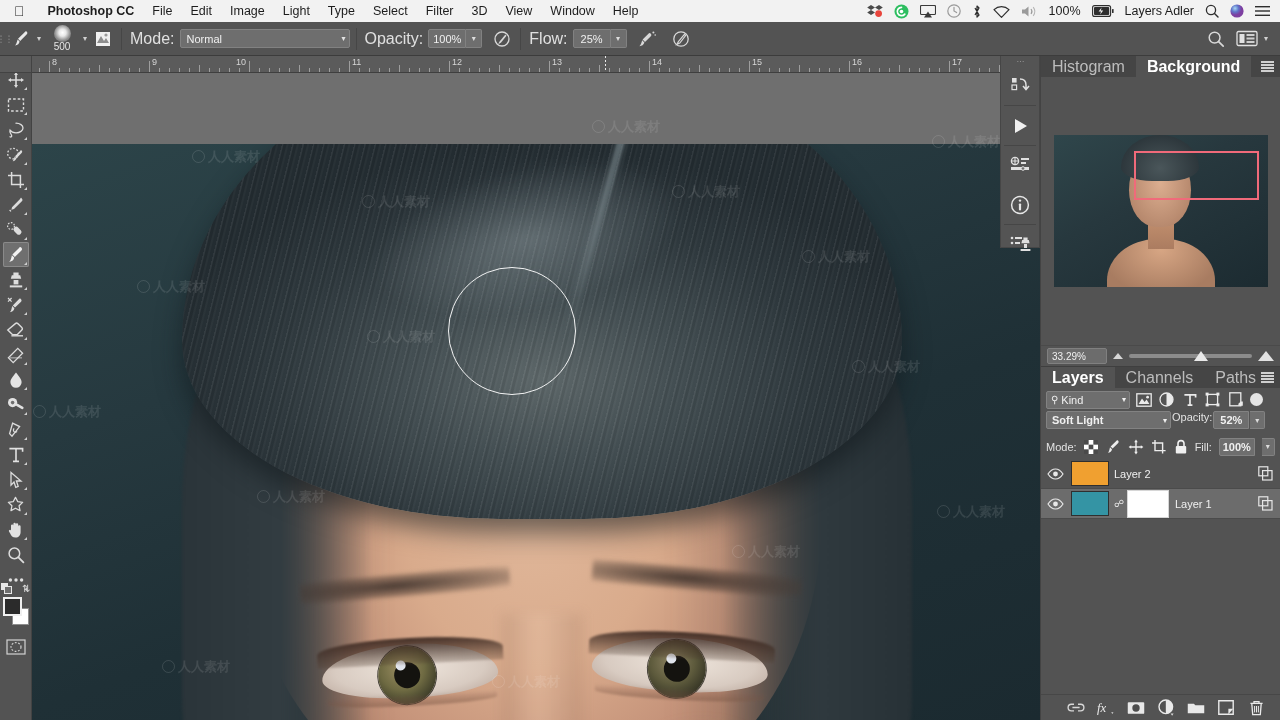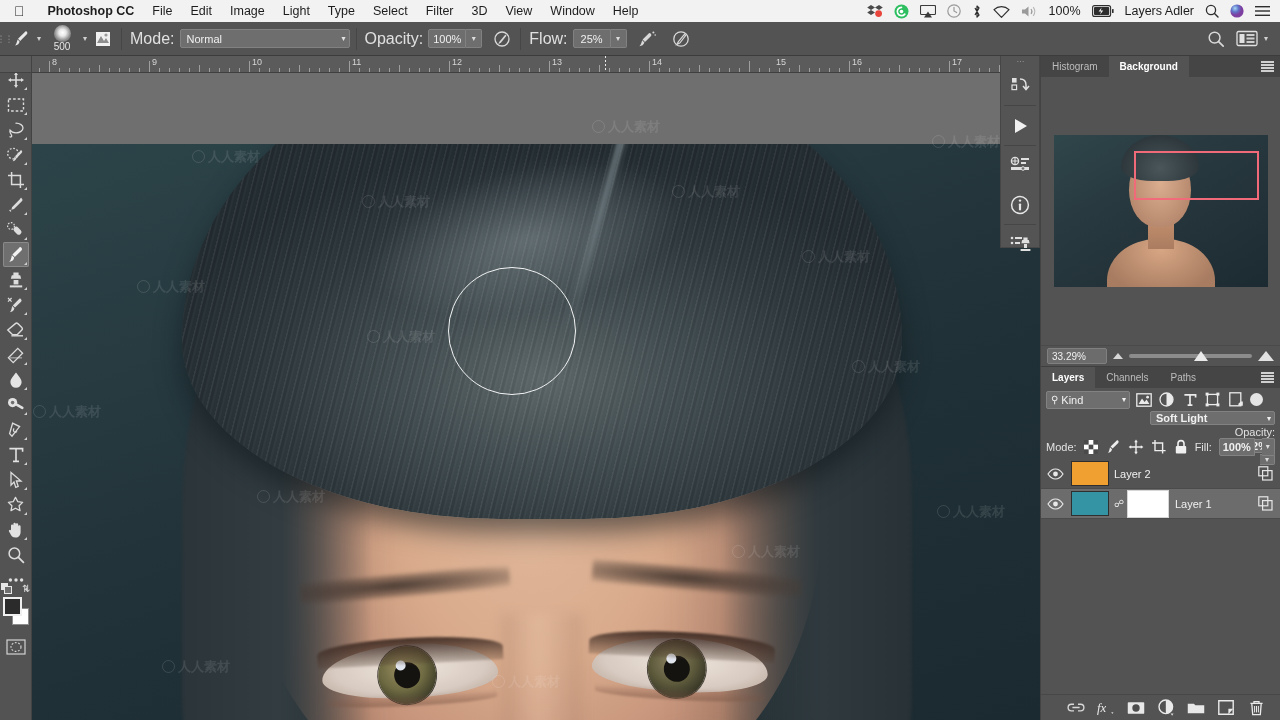--- a/index.html
+++ b/index.html
@@ -248,21 +248,21 @@
   
   .rightpanel {
     position:absolute; left:1040px; top:56px; width:240px; height:664px;
     background:#535353; border-left:1px solid #434343;
   }
   .tabrow {
     display:flex; align-items:flex-end; height:21px; background:#454545; position:relative;
   }
   .tab {
     height:21px; padding:0 11px; display:flex; align-items:center;
-    font-size:10px; color:#bdbdbd; background:#454545;
+    font-size:16px; color:#bdbdbd; background:#454545;
   }
   .tab.active { background:#535353; color:#ffffff; font-weight:bold; }
   .tabmenu { position:absolute; right:6px; top:5px; width:13px; height:11px;
     display:flex; flex-direction:column; justify-content:space-between; }
   .tabmenu i { display:block; height:1.5px; background:#cfcfcf; }
 
   .nav-body { height:268px; background:#535353; position:relative;
      display:flex; align-items:center; justify-content:center; }
   .nav-thumb {
     position:relative; width:214px; height:152px; overflow:hidden;
@@ -310,21 +310,21 @@
   .filterrow { height:23px; display:flex; align-items:center; gap:4px; padding:0 5px; background:#535353; }
   .kindbox {
     width:84px; height:18px; background:#6e6e6e; border:1px solid #828282; border-radius:2px;
     display:flex; align-items:center; justify-content:space-between; padding:0 3px 0 4px;
     font-size:11px; color:#f0f0f0;
   }
   .kindbox .q { font-size:10px; }
   .filt-ico { width:19px; height:19px; display:flex; align-items:center; justify-content:center; }
   .toggle-pill { width:13px;height:13px;border-radius:50%;background:#e4e4e4; margin-left:1px; }
 
-  .blendrow { height:23px; display:flex; align-items:flex-end; gap:1px; padding:0 5px;flex-direction:column; }
+  .blendrow { height:23px; display:flex; align-items:flex-start; gap:1px; padding:0 5px; }
   .blendbox {
     width:125px; height:18px; background:#6e6e6e; border:1px solid #828282; border-radius:2px;
     display:flex; align-items:center; justify-content:space-between; padding:0 3px 0 5px;
     font-size:11px; color:#f0f0f0; font-weight:bold;
   }
   .smalllabel { font-size:11px; color:#e2e2e2; }
   .numbox {
     height:18px; min-width:36px; background:#6e6e6e; border:1px solid #828282;
     border-radius:2px 0 0 2px; display:flex; align-items:center; justify-content:center;
     font-size:11px; color:#f0f0f0; padding:0 3px; font-weight:bold;
@@ -742,21 +742,21 @@
       <span class="tick" style="height: 11px; left: 217px;"></span>
       <span class="tick" style="height: 4px; left: 227px;"></span>
       <span class="tick" style="height: 4px; left: 237px;"></span>
       <span class="tick" style="height: 4px; left: 247px;"></span>
       <span class="tick" style="height: 4px; left: 257px;"></span>
       <span class="tick" style="height: 7px; left: 267px;"></span>
       <span class="tick" style="height: 4px; left: 277px;"></span>
       <span class="tick" style="height: 4px; left: 287px;"></span>
       <span class="tick" style="height: 4px; left: 297px;"></span>
       <span class="tick" style="height: 4px; left: 307px;"></span>
-      <span class="num" style="left: 220px;">10</span>
+      <span class="num" style="left: 204px;">10</span>
       <span class="tick" style="height: 11px; left: 317px;"></span>
       <span class="tick" style="height: 4px; left: 327px;"></span>
       <span class="tick" style="height: 4px; left: 337px;"></span>
       <span class="tick" style="height: 4px; left: 347px;"></span>
       <span class="tick" style="height: 4px; left: 357px;"></span>
       <span class="tick" style="height: 7px; left: 367px;"></span>
       <span class="tick" style="height: 4px; left: 377px;"></span>
       <span class="tick" style="height: 4px; left: 387px;"></span>
       <span class="tick" style="height: 4px; left: 397px;"></span>
       <span class="tick" style="height: 4px; left: 407px;"></span>
@@ -797,21 +797,21 @@
       <span class="tick" style="height: 11px; left: 717px;"></span>
       <span class="tick" style="height: 4px; left: 727px;"></span>
       <span class="tick" style="height: 4px; left: 737px;"></span>
       <span class="tick" style="height: 4px; left: 747px;"></span>
       <span class="tick" style="height: 4px; left: 757px;"></span>
       <span class="tick" style="height: 7px; left: 767px;"></span>
       <span class="tick" style="height: 4px; left: 777px;"></span>
       <span class="tick" style="height: 4px; left: 787px;"></span>
       <span class="tick" style="height: 4px; left: 797px;"></span>
       <span class="tick" style="height: 4px; left: 807px;"></span>
-      <span class="num" style="left: 744px;">15</span>
+      <span class="num" style="left: 720px;">15</span>
       <span class="tick" style="height: 11px; left: 817px;"></span>
       <span class="tick" style="height: 4px; left: 827px;"></span>
       <span class="tick" style="height: 4px; left: 837px;"></span>
       <span class="tick" style="height: 4px; left: 847px;"></span>
       <span class="tick" style="height: 4px; left: 857px;"></span>
       <span class="tick" style="height: 7px; left: 867px;"></span>
       <span class="tick" style="height: 4px; left: 877px;"></span>
       <span class="tick" style="height: 4px; left: 887px;"></span>
       <span class="tick" style="height: 4px; left: 897px;"></span>
       <span class="tick" style="height: 4px; left: 907px;"></span>

